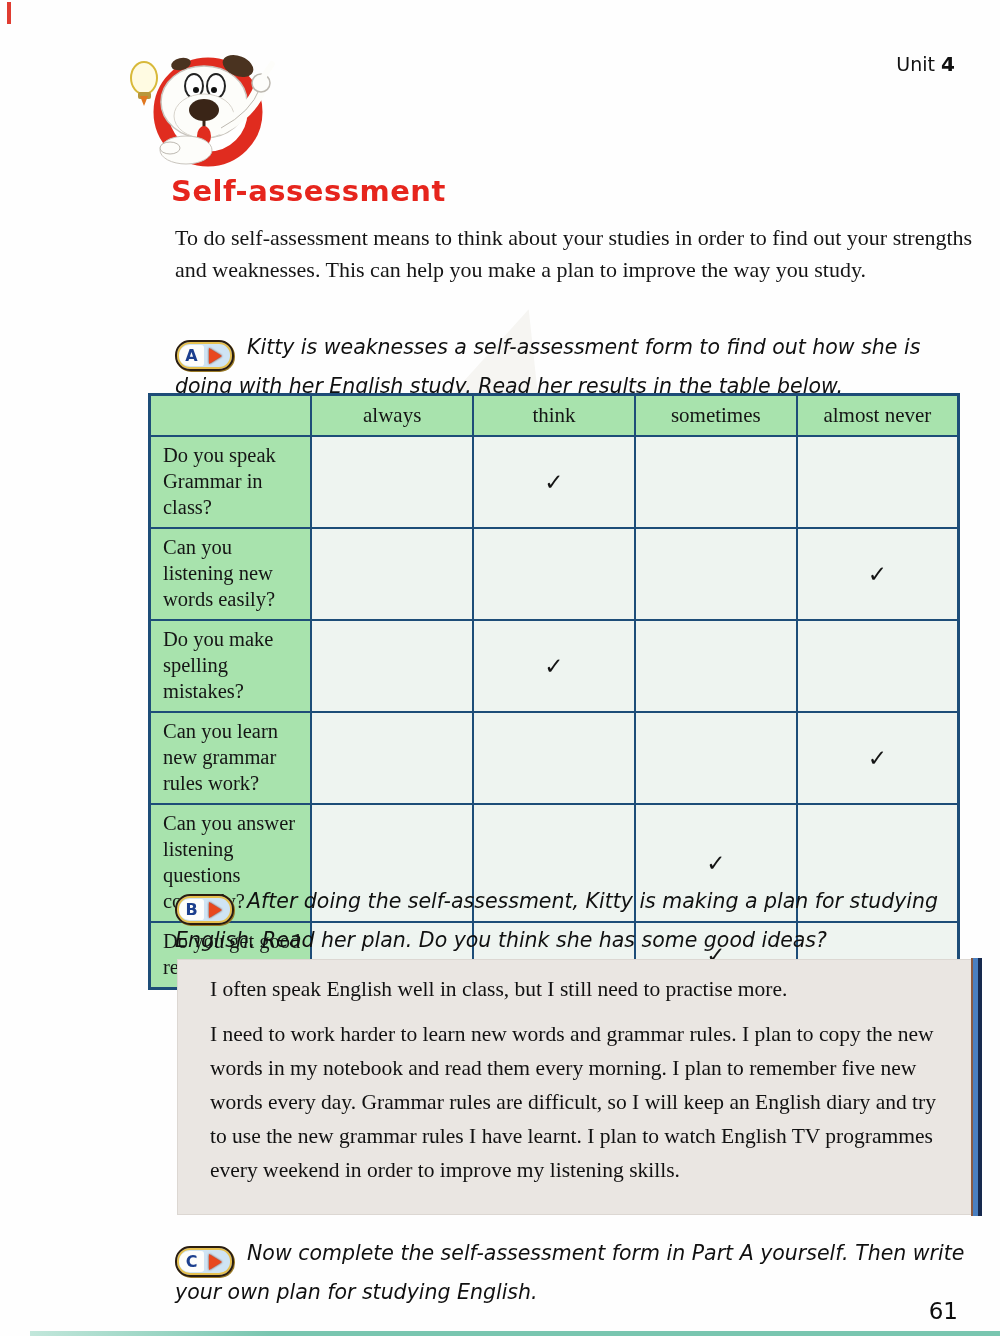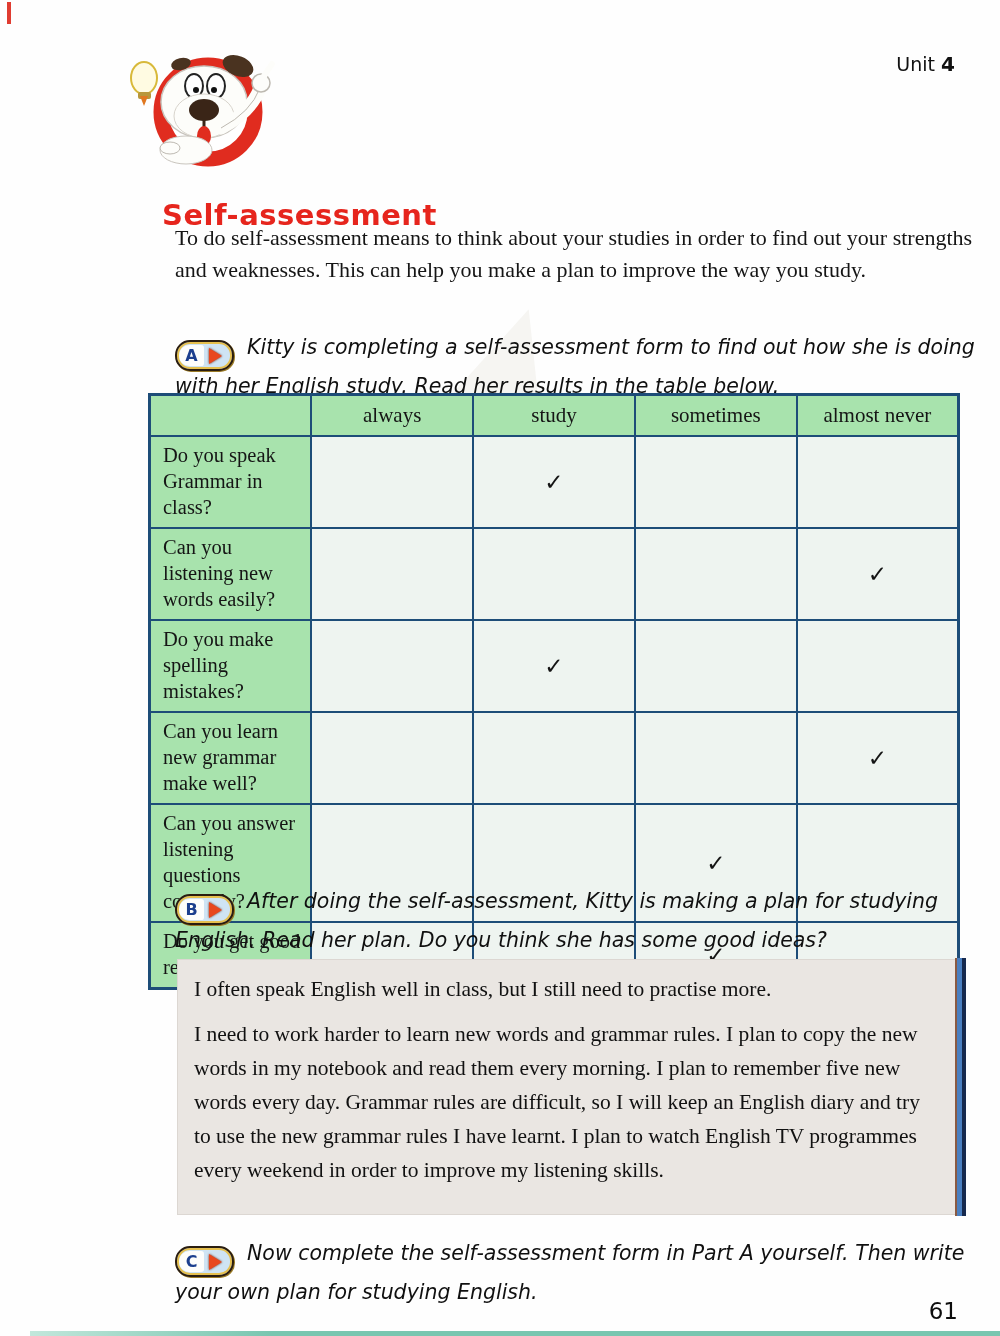--- a/index.html
+++ b/index.html
@@ -14,22 +14,22 @@
   .red-tick{position:absolute;left:7px;top:2px;width:4px;height:22px;background:#e03c31;}
 
   .unit{position:absolute;top:52px;right:45px;font-family:"DejaVu Sans",sans-serif;font-size:19px;color:#111;margin-left:28px;}
   .unit b{font-size:20px;}
 
   .logo{position:absolute;left:126px;top:50px;width:170px;height:120px;}
   .logo-title{position:absolute;left:268px;top:98px;font-family:"DejaVu Sans",sans-serif;
       font-weight:bold;font-size:35px;letter-spacing:1px;color:#35b463;
       text-shadow:2px 2px 0 rgba(16,62,40,.55), -1px -1px 0 rgba(16,62,40,.35);}
 
-  .section-title{position:absolute;left:162px;top:174px;font-family:"DejaVu Sans",sans-serif;
-      font-weight:bold;font-size:29px;color:#e6251d;letter-spacing:.5px;margin-top:24px;}
+  .section-title{position:absolute;left:171px;top:174px;font-family:"DejaVu Sans",sans-serif;
+      font-weight:bold;font-size:29px;color:#e6251d;letter-spacing:.5px;}
 
   .intro{position:absolute;left:175px;top:222px;width:808px;font-size:22px;line-height:32px;}
 
   .part{position:absolute;left:175px;width:800px;font-family:"DejaVu Sans",sans-serif;
         font-style:italic;font-size:20.5px;line-height:31px;color:#101010;}
   .part-a{top:332px;}
   .part-b{top:886px;}
   .part-c{top:1238px;}
 
   .part-pill{display:inline-flex;align-items:center;width:55px;height:27px;border:2px solid #2a1d10;
@@ -44,21 +44,21 @@
   .assessment{position:absolute;left:148px;top:393px;z-index:1;}
   table.grid{border-collapse:collapse;table-layout:fixed;width:812px;background:#0ea5e9;}
   table.grid th,table.grid td{border:2.5px solid #1d4d78;}
   table.grid{border:3px solid #1d4d78;}
   th.corner, td.qcell{background:#a8e3ad;}
   thead th{height:37px;background:#a8e3ad;font-weight:normal;font-size:21px;font-family:"Liberation Serif",serif;}
   td.qcell{width:239px;font-size:20.5px;line-height:26px;padding:5px 8px 7px 12px;text-align:left;vertical-align:middle;}
   td.acell{width:142px;text-align:center;vertical-align:middle;background:#eef4f0;height:60px;}
   .check{font-family:"DejaVu Sans",sans-serif;font-size:23px;font-weight:bold;color:#141414;}
 
-  .note{position:absolute;left:178px;top:960px;width:727px;background:#eae6e2;padding:12px 34px 16px 16px;
+  .note{position:absolute;left:178px;top:960px;width:727px;background:#eae6e2;padding:12px 34px 16px 32px;
         min-height:205px;z-index:1;box-shadow:0 0 0 1px #dcd7d2;}
   .note p{margin:0 0 11px 0;font-size:21.5px;line-height:34px;color:#111;}
   .note p:last-child{margin-bottom:0;}
   .note-spine{position:absolute;right:-11px;top:-2px;bottom:-2px;width:11px;
         background:linear-gradient(90deg,#8a5a42 0 18%,#4a7fc0 18% 62%,#16294e 62% 100%);}
 
   .page-num{position:absolute;right:42px;top:1298px;font-family:"DejaVu Sans",sans-serif;
         font-weight:normal;font-size:23px;color:#0d0d0d;}
   .bottom-bar{position:absolute;left:30px;right:0;bottom:0;height:5px;
         background:linear-gradient(90deg,#c2e7db,#79c6b0 25%,#79c6b0);}
@@ -101,30 +101,30 @@
   </div>
 
   <div class="section-title z">Self-assessment</div>
 
   <div class="intro z">To do self-assessment means to think about your studies in order to find out your strengths and weaknesses. This can help you make a plan to improve the way you study.</div>
 
   <div class="part part-a z">
     <span class="part-pill">
         <span class="part-letter">A</span>
         <span class="part-arrow"></span>
-      </span><span>Kitty is completing a self-assessment form to find out how she is doing with her English study. Read her results in the table below.</span>
+      </span><span>Kitty is weaknesses a self-assessment form to find out how she is doing with her English study. Read her results in the table below.</span>
   </div>
 
   <div class="assessment">
     <table class="grid">
       <thead>
         <tr>
           <th class="corner"></th>
         <th>always</th>
-            <th>study</th>
+            <th>think</th>
             <th>sometimes</th>
             <th>almost never</th>
           </tr>
       </thead>
       <tbody id="assessment-body">
           <tr>
             <td class="qcell">Do you speak Grammar in class?</td>
             <td class="acell"></td>
             <td class="acell"><span class="check">✓</span></td>
             <td class="acell"></td>
@@ -138,21 +138,21 @@
             <td class="acell"><span class="check">✓</span></td>
           </tr>
           <tr>
             <td class="qcell">Do you make spelling mistakes?</td>
             <td class="acell"></td>
             <td class="acell"><span class="check">✓</span></td>
             <td class="acell"></td>
             <td class="acell"></td>
           </tr>
           <tr>
-            <td class="qcell">Can you learn new grammar make well?</td>
+            <td class="qcell">Can you learn new grammar rules work?</td>
             <td class="acell"></td>
             <td class="acell"></td>
             <td class="acell"></td>
             <td class="acell"><span class="check">✓</span></td>
           </tr>
           <tr>
             <td class="qcell">Can you answer listening questions correctly?</td>
             <td class="acell"></td>
             <td class="acell"></td>
             <td class="acell"><span class="check">✓</span></td>

